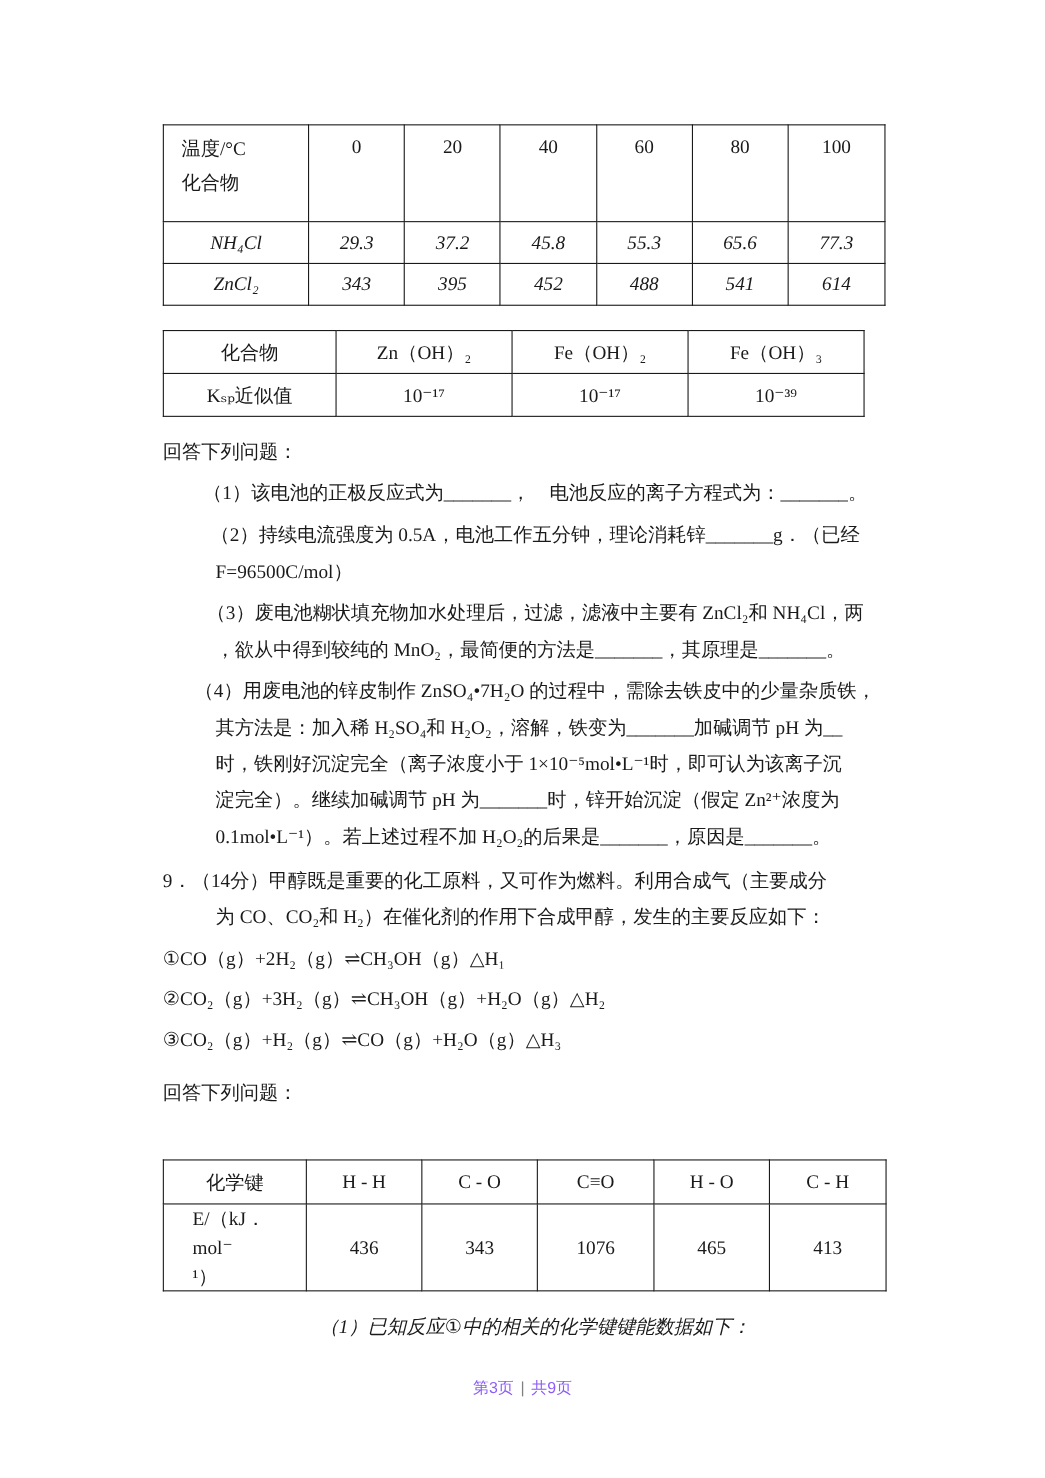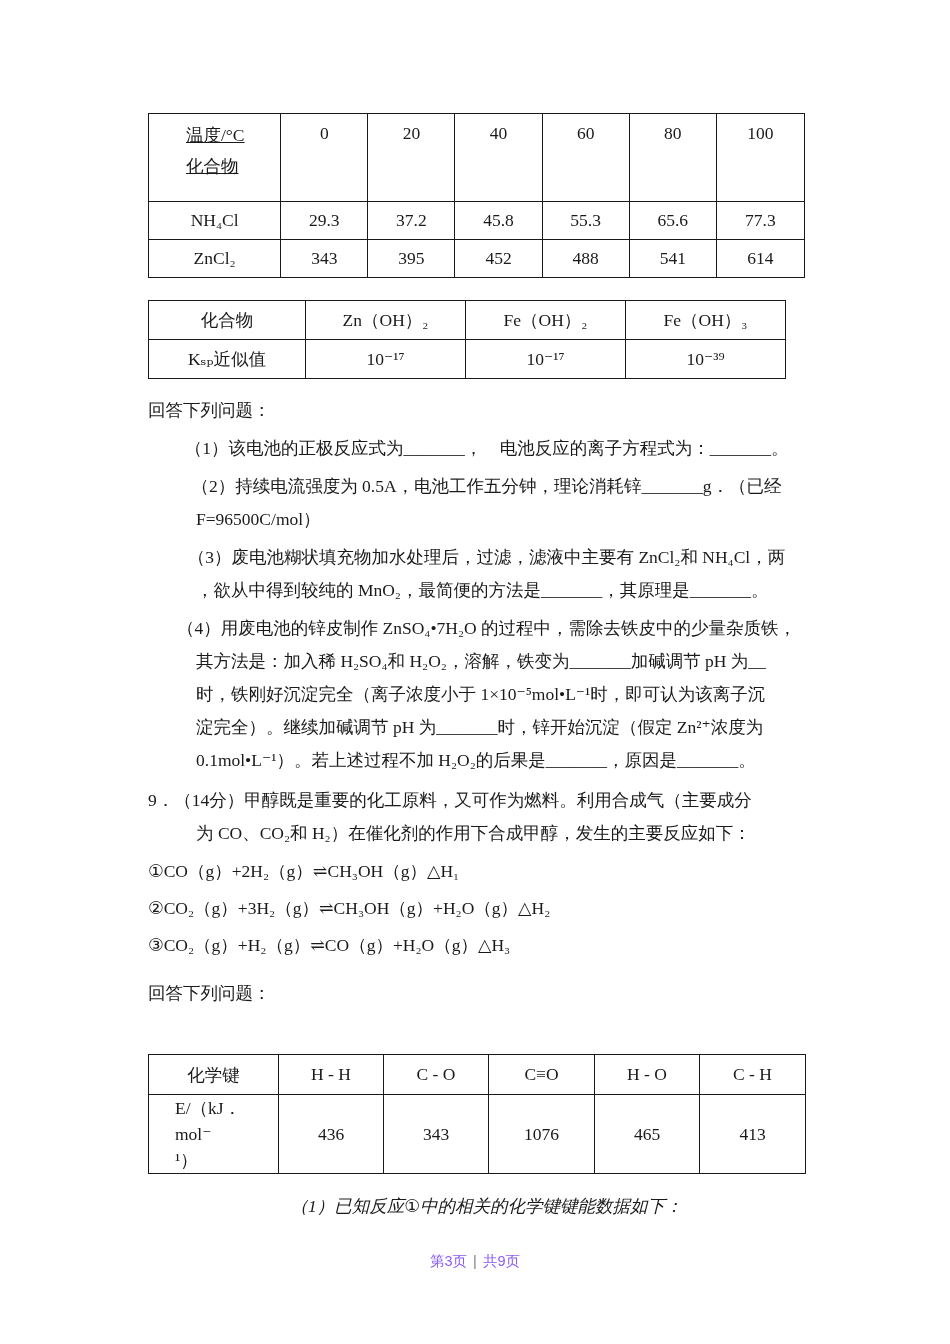--- a/index.html
+++ b/index.html
@@ -31,27 +31,26 @@
     text-align: center;
     vertical-align: middle;
     font-size: 17.5px;
     padding: 0 4px;
   }
   
   .t1 { width: 657px; }
   .t1 .corner {
     text-align: left;
     vertical-align: top;
-    padding: 6px 8px 0 37px;
-    text-decoration: underline;
+    padding: 6px 8px 0 16px;
   }
   .t1 .corner div { line-height: 31px; }
   .t1 tr.hdr { height: 88px; }
   .t1 tr.hdr td.num { vertical-align: top; padding-top: 9px; }
-  .t1 tr.datarow { height: 38px; }
+  .t1 tr.datarow { height: 38px; font-style: italic; }
   
   .t2 { width: 637px; margin-top: 22px; }
   .t2 tr { height: 39px; }
   
   .t3 { width: 657px; margin-top: 44px; }
   .t3 tr.hdr { height: 40px; }
   .t3 tr.datarow { height: 64px; }
   .t3 .rowlabel {
     text-align: left;
     padding-left: 26px;

